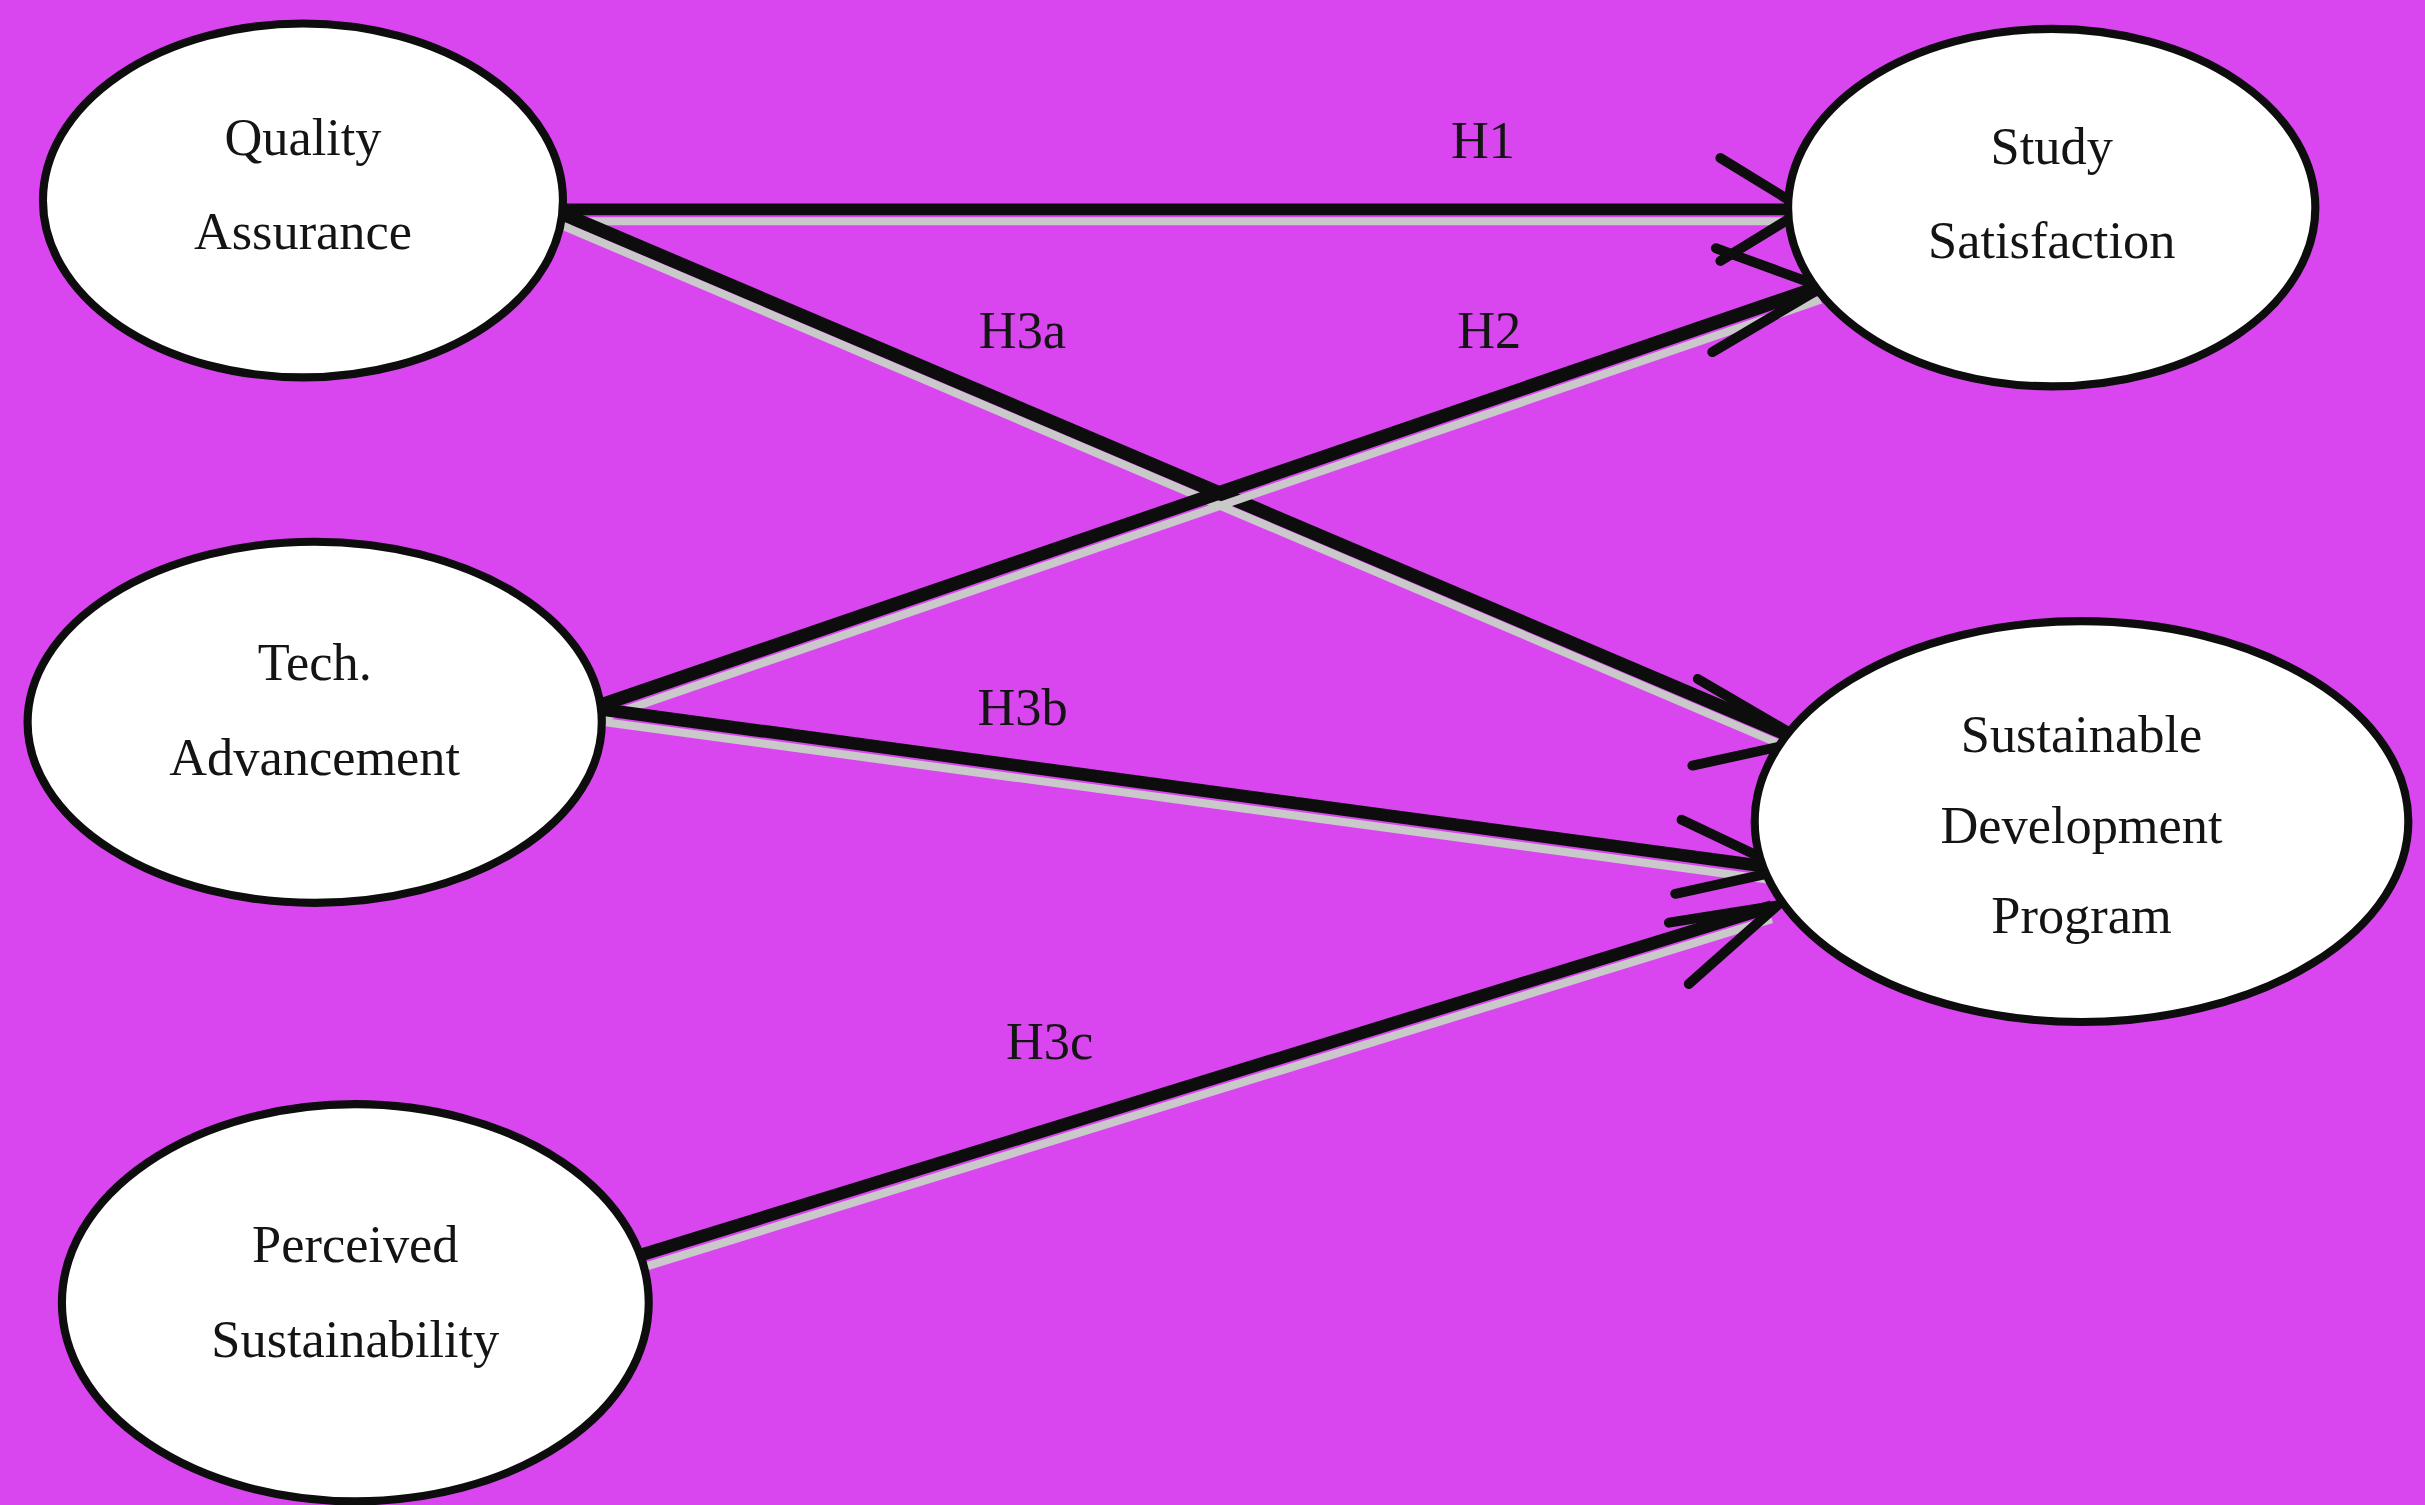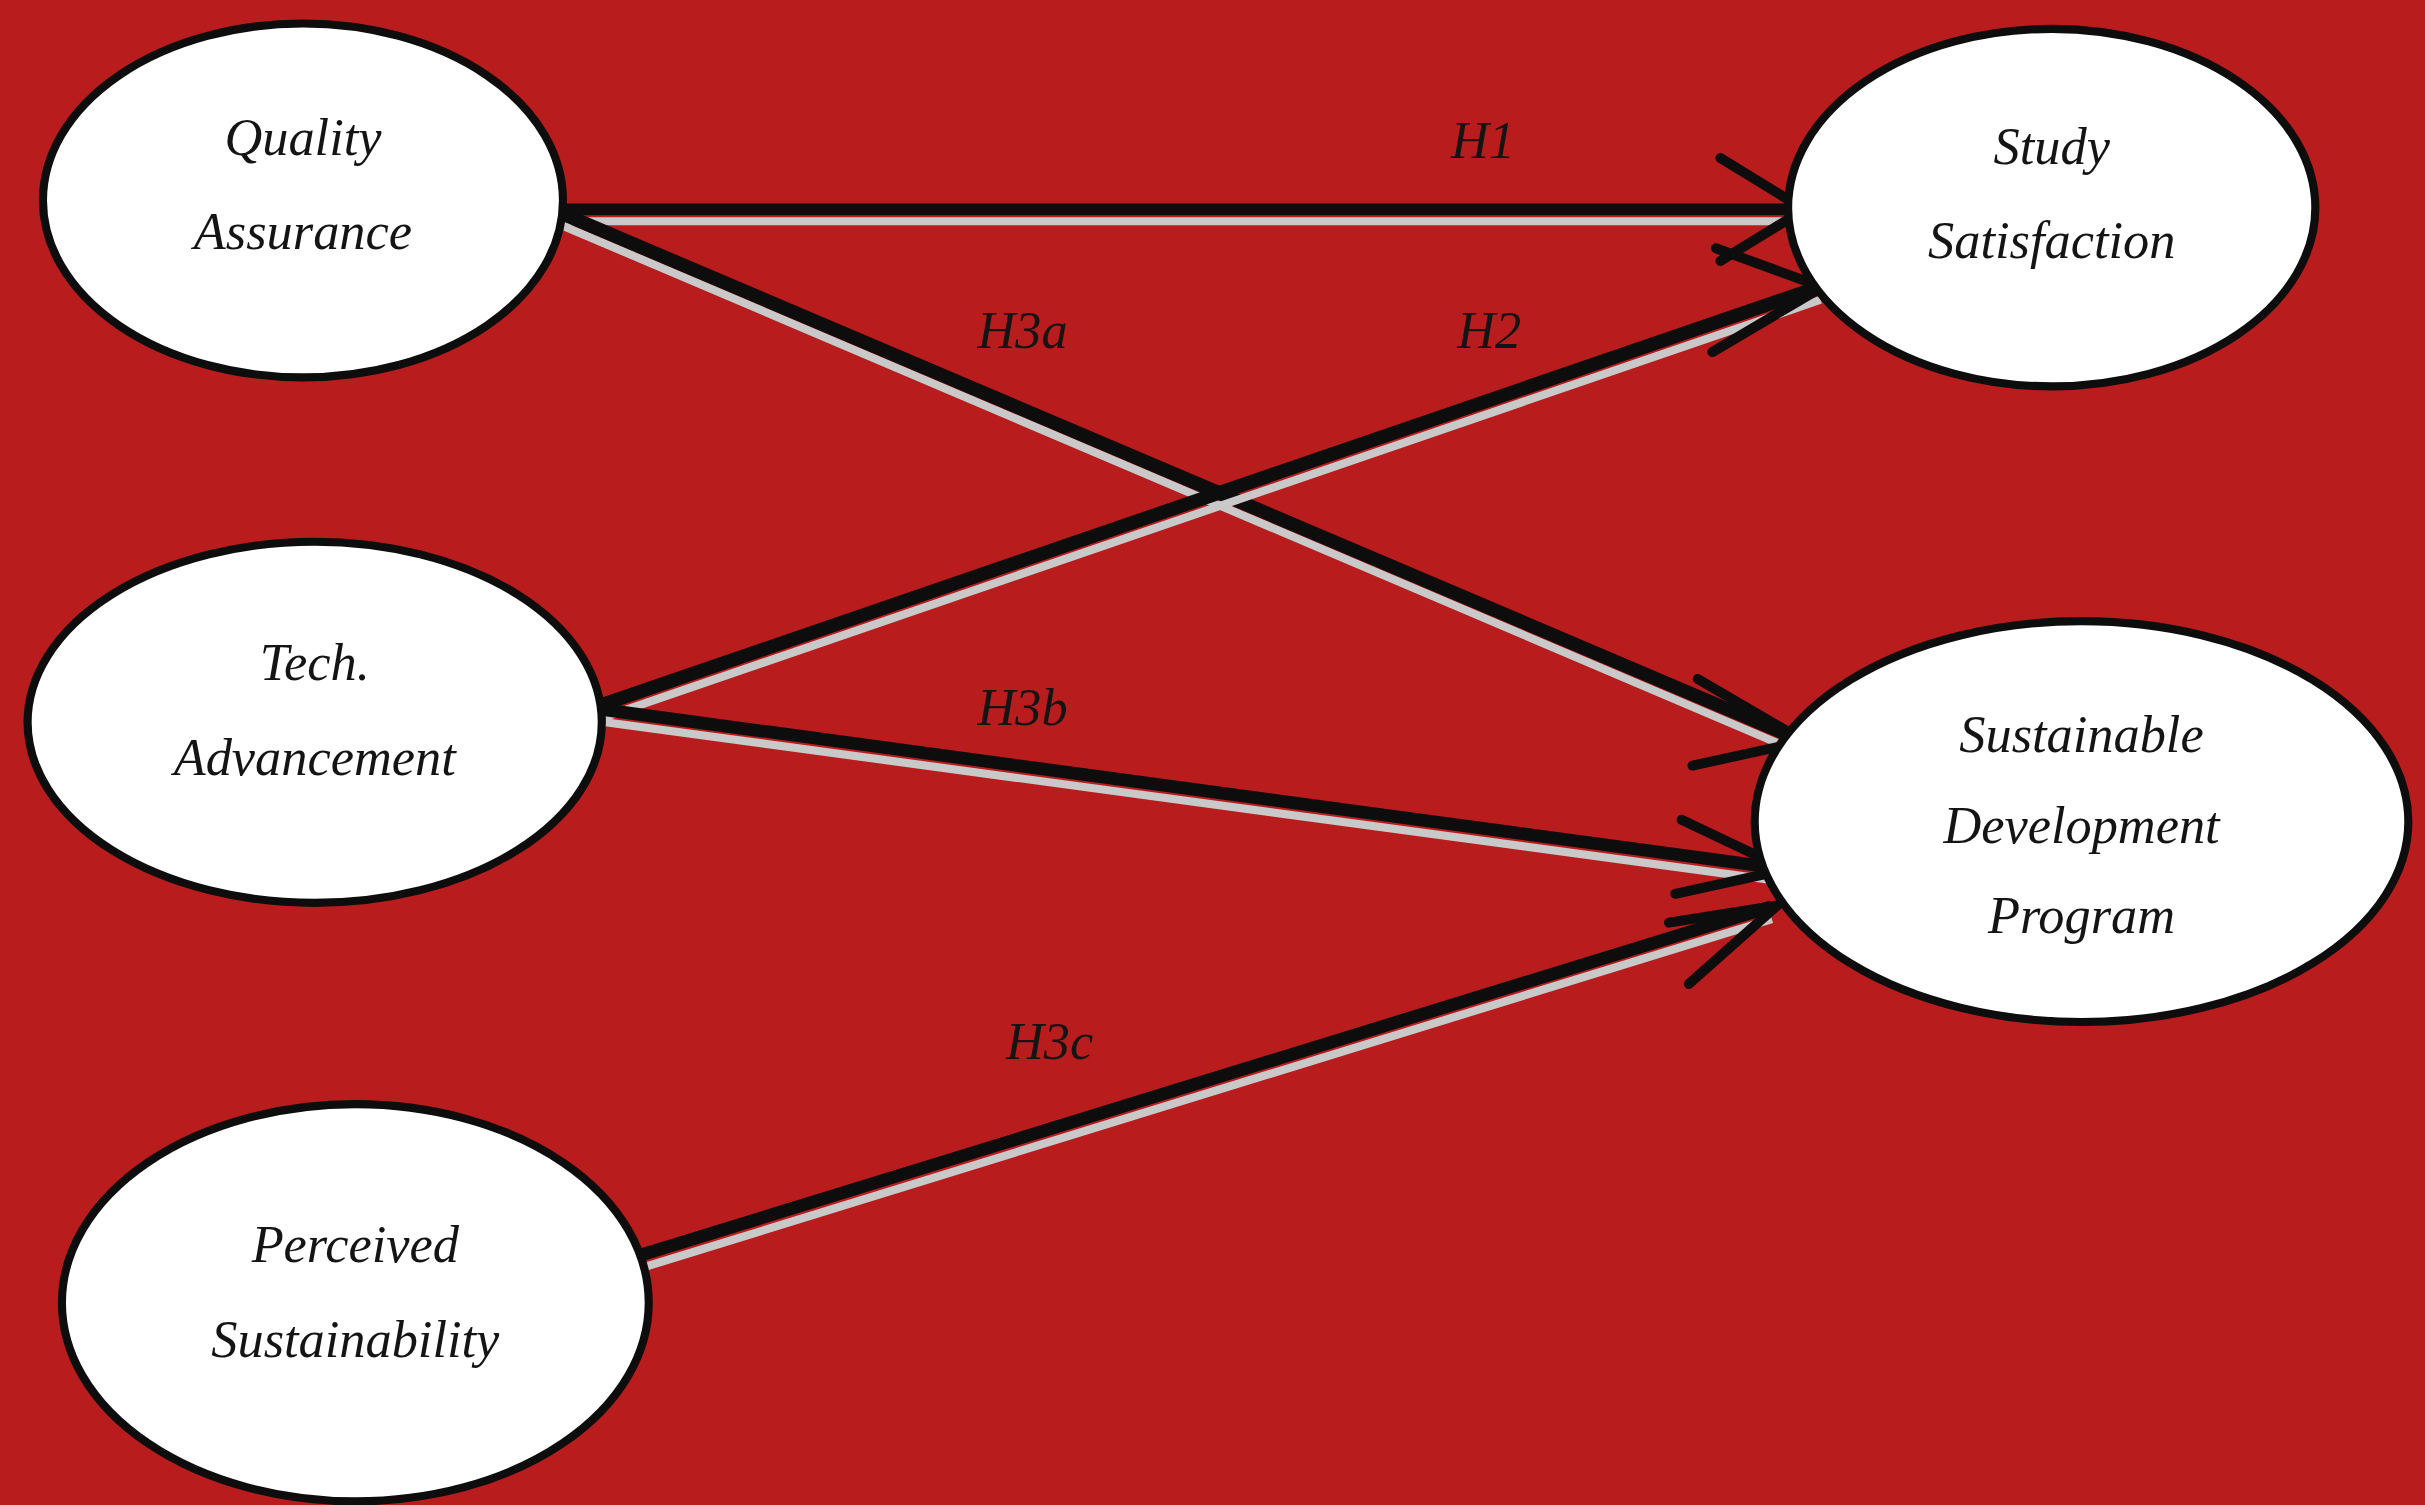--- a/index.html
+++ b/index.html
@@ -4,24 +4,23 @@
 <style>
   html, body {
     margin: 0;
     padding: 0;
     background: #ffffff;
   }
   #canvas {
     position: relative;
     width: 2426px;
     height: 1505px;
-    background: #b91c1c;
+    background: #d946ef;
     overflow: hidden;
     font-family: "Liberation Serif", "DejaVu Serif", serif;
-    font-style: italic;
   }
   svg.diagram {
     position: absolute;
     left: 0;
     top: 0;
     width: 2426px;
     height: 1505px;
     display: block;
   }
   .node-ellipse {

